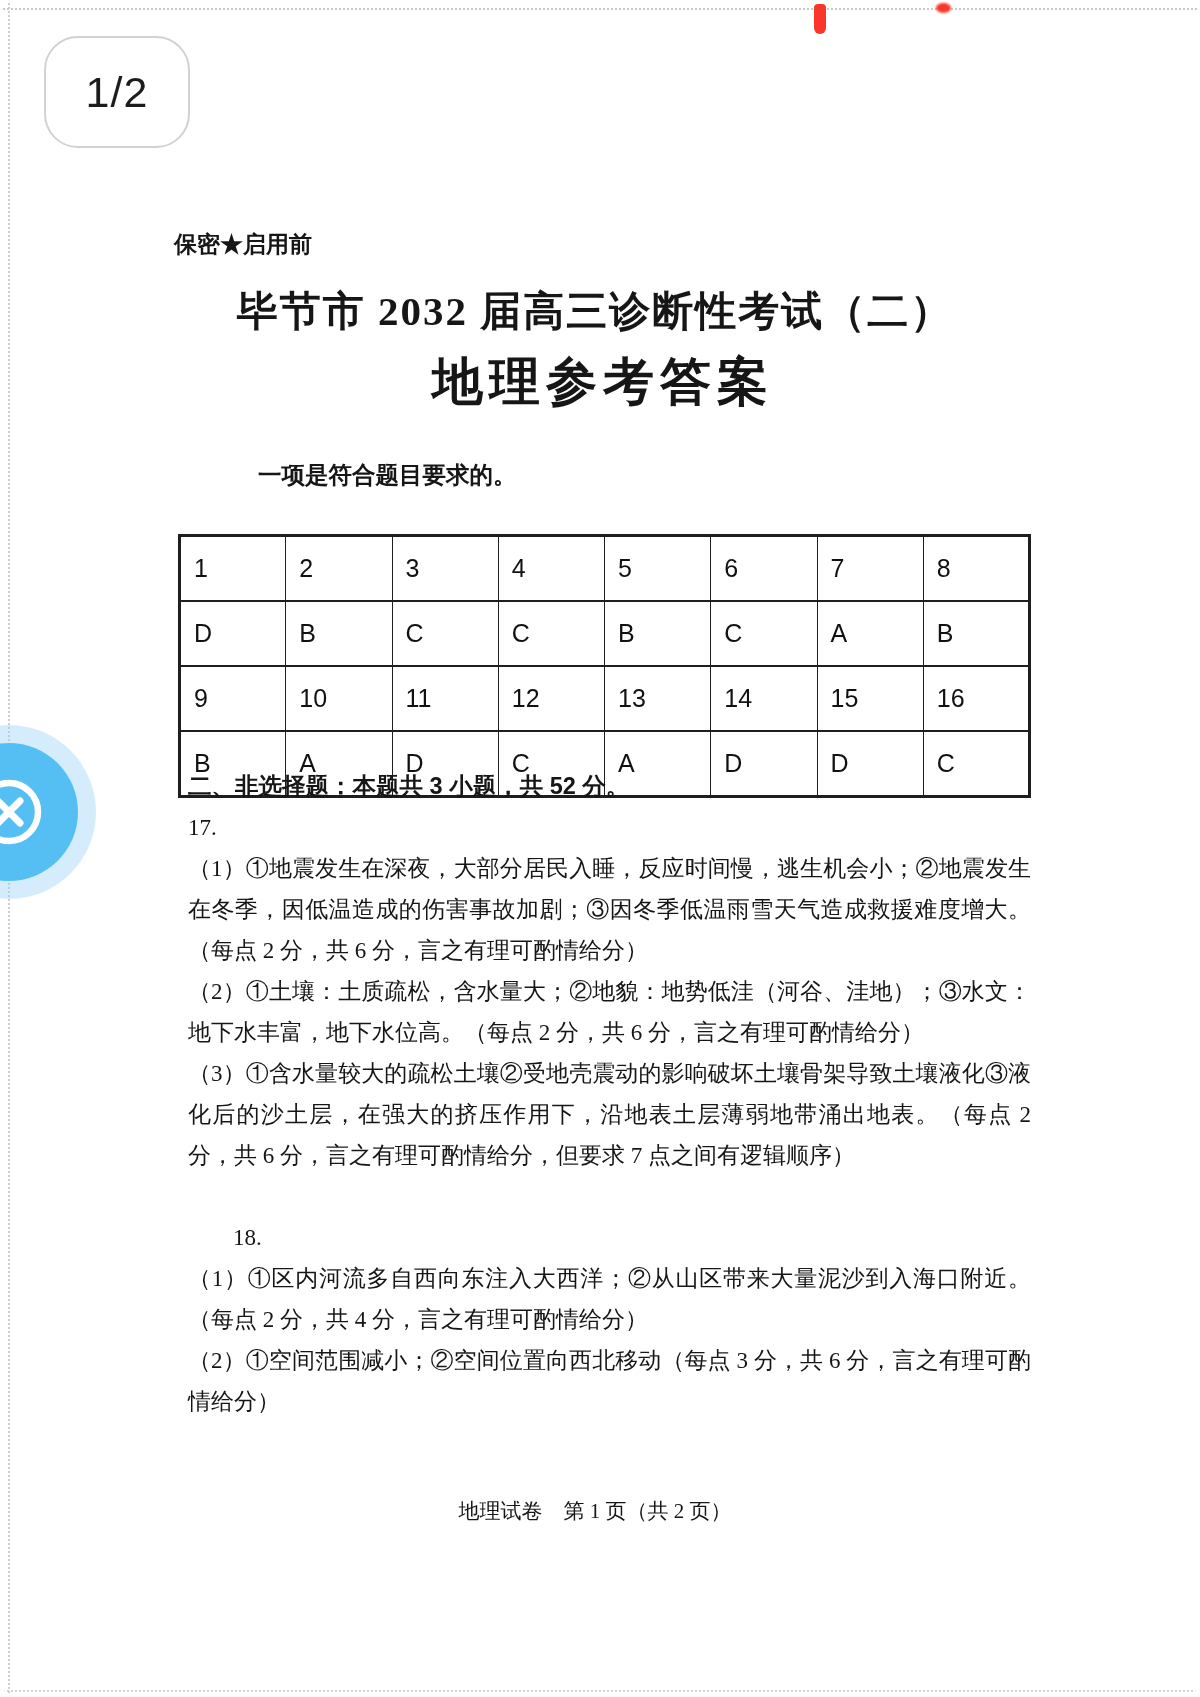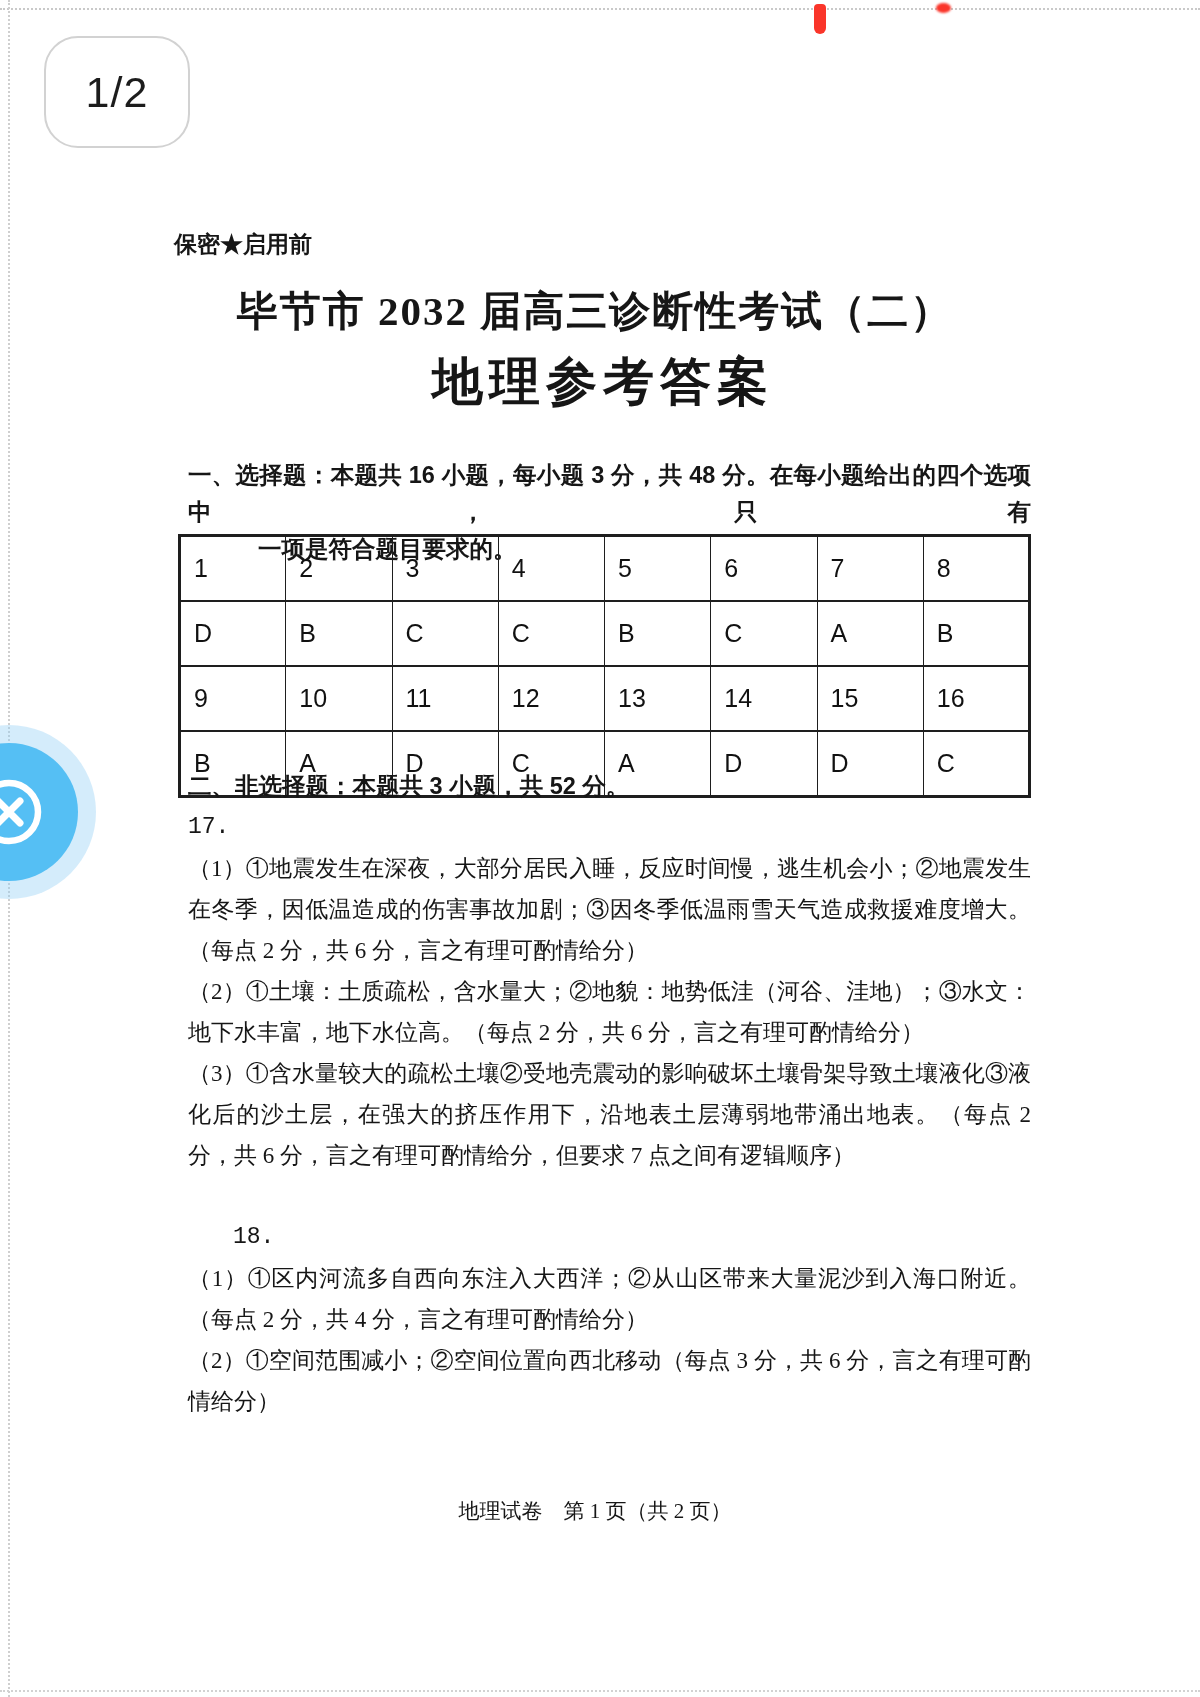--- a/index.html
+++ b/index.html
@@ -1,17 +1,17 @@
 <!DOCTYPE html>
 <html><head>
 <meta charset="utf-8">
 <style>
   html,body{margin:0;padding:0;background:#ffffff;}
   .stage{position:relative;width:1200px;height:1697px;background:#ffffff;overflow:hidden;
-         font-family:"Liberation Serif",serif;color:#161616;}
+         font-family:"Liberation Serif",serif;color:#161616;border-radius:18px;}
   
   .edge-top{position:absolute;left:0;top:8px;width:1200px;height:0;border-top:2px dotted #c9c9c9;}
   .edge-left{position:absolute;left:8px;top:0;width:0;height:1697px;border-left:2px dotted #cfcfcf;}
   .edge-bottom{position:absolute;left:0;top:1690px;width:1200px;height:0;border-top:2px dotted #d2d2d2;}
   
   .red-bar{position:absolute;left:814px;top:4px;width:12px;height:30px;border-radius:6px 6px 9px 9px;
            filter:blur(.6px);}
   .red-dot{position:absolute;left:936px;top:3px;width:15px;height:10px;border-radius:50%;filter:blur(1px);}
   
   .page-badge{position:absolute;left:44px;top:36px;width:142px;height:108px;border-radius:34px;
@@ -33,21 +33,21 @@
   .s1-heading .l2{padding-left:70px;}
   table.answers{position:absolute;left:178px;top:534px;width:853px;height:254px;border-collapse:collapse;
                 table-layout:fixed;font-family:"Liberation Sans",sans-serif;font-size:25px;color:#111;}
   table.answers td{border-left:1.5px solid #1e1e1e;border-right:1.5px solid #1e1e1e;
                    border-top:2.5px solid #1e1e1e;border-bottom:2.5px solid #1e1e1e;
                    padding:0 0 0 13px;vertical-align:middle;height:63px;}
   table.answers{border:3px solid #1e1e1e;}
   .body-flow{position:absolute;left:188px;top:766px;width:843px;font-size:23px;line-height:41px;}
   .body-flow .sec-head{font-weight:bold;font-family:"Liberation Sans",sans-serif;font-size:23.5px;}
   .body-flow p{margin:0;text-align:justify;}
-  .body-flow .qnum{font-family:Liberation Mono, monospace;}
+  .body-flow .qnum{font-family:Liberation Serif, serif;}
   .gap-line{margin-top:41px;margin-left:45px;}
   .page-footer{position:absolute;left:160px;top:1497px;width:870px;text-align:center;
                font-size:21px;font-weight:normal;}
 </style>
 </head>
 <body>
 
 <div class="stage">
 
   <div class="edge-top"></div>
@@ -71,21 +71,20 @@
   </button>
 
   <div>
 
     <div class="confidential">保密★启用前</div>
 
     <h1 class="doc-title">毕节市 2032 届高三诊断性考试（二）</h1>
     <h2 class="doc-subtitle">地理参考答案</h2>
 
     <div class="s1-heading">
-      <div class="l1">一、选择题：本题共 16 小题，每小题 3 分，共 48 分。在每小题给出的四个选项中，只有</div>
       <div class="l2">一项是符合题目要求的。</div>
     </div>
 
     <table class="answers">
       <tbody>
         <tr>
           <td>1</td>
           <td>2</td>
           <td>3</td>
           <td>4</td>

